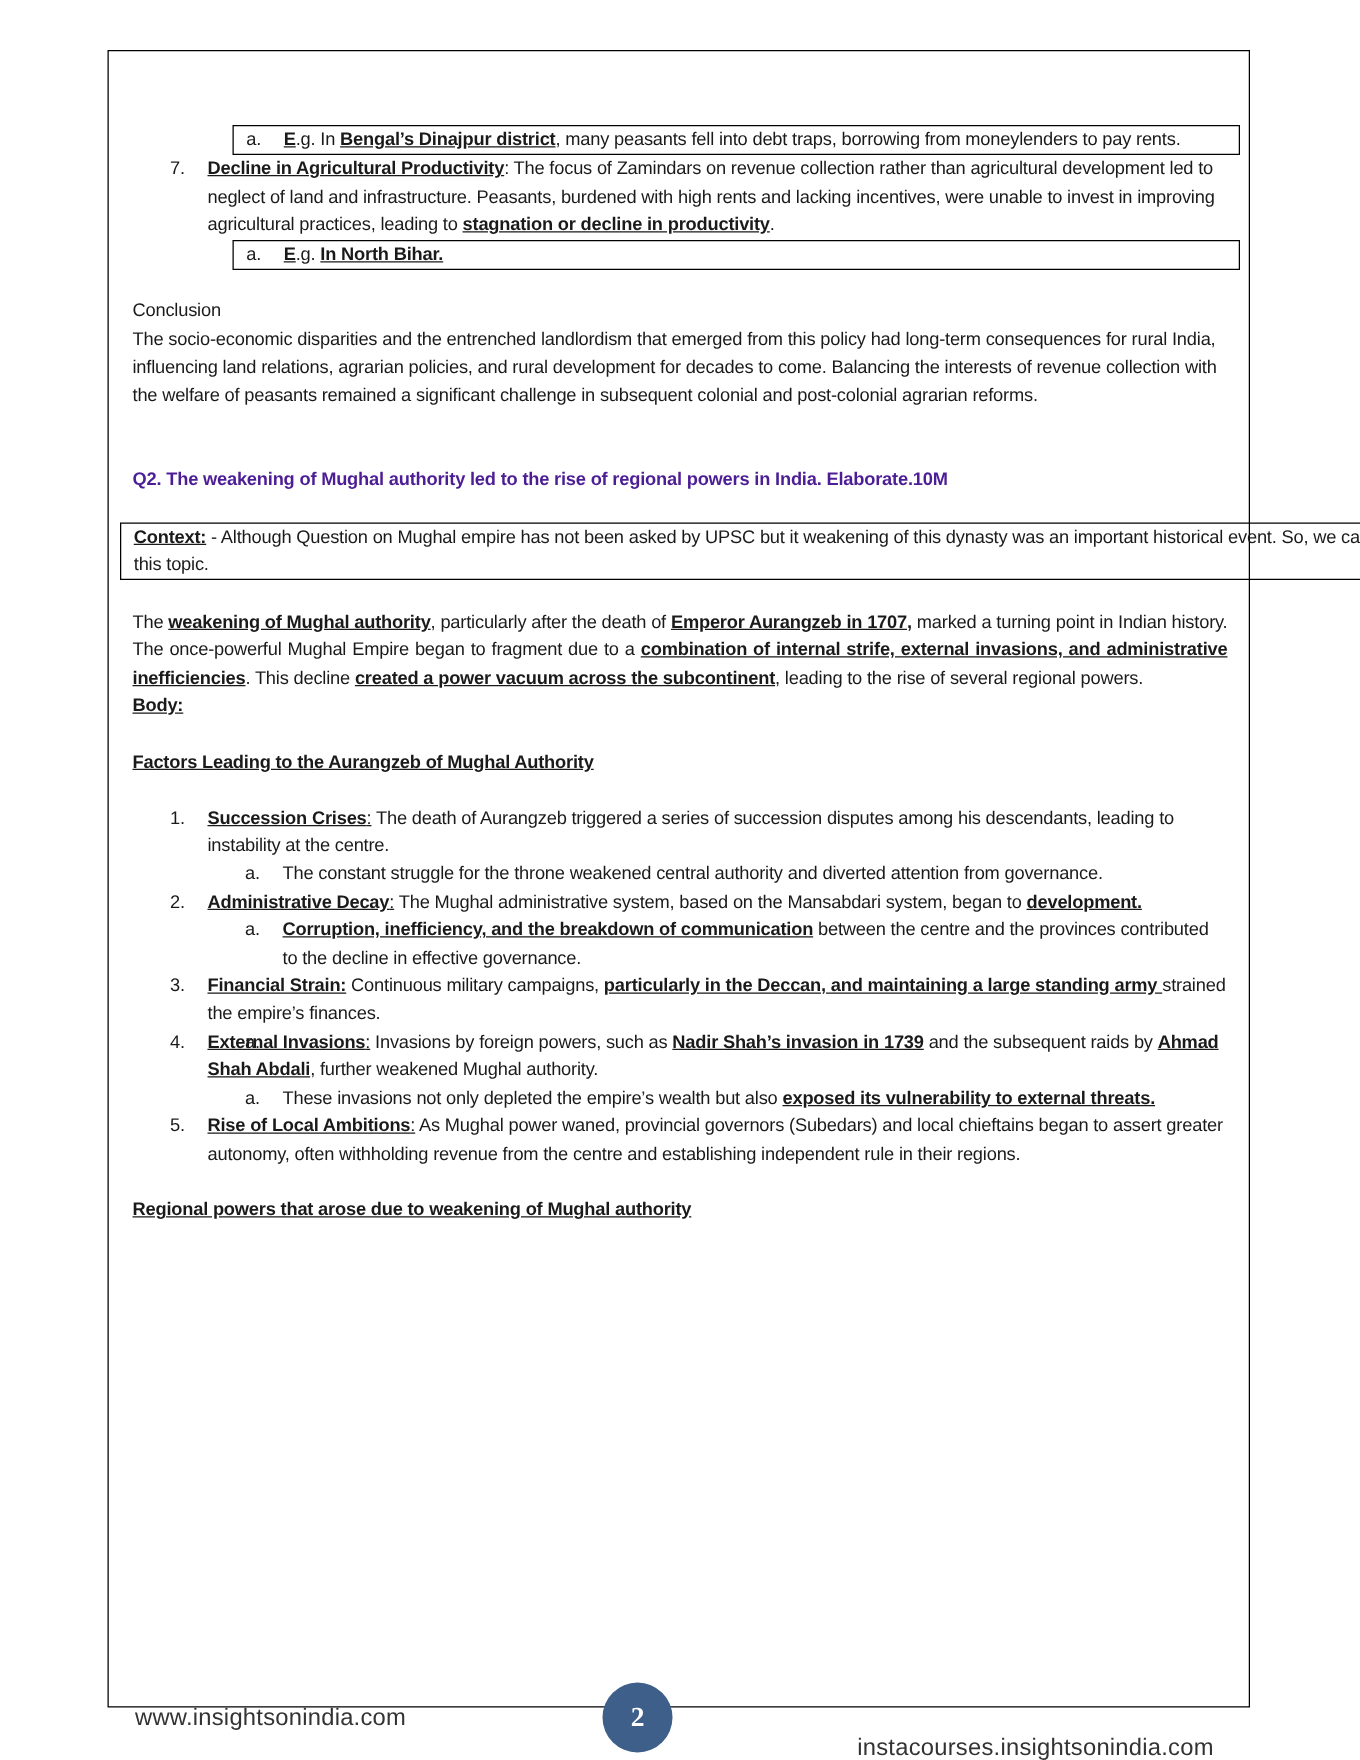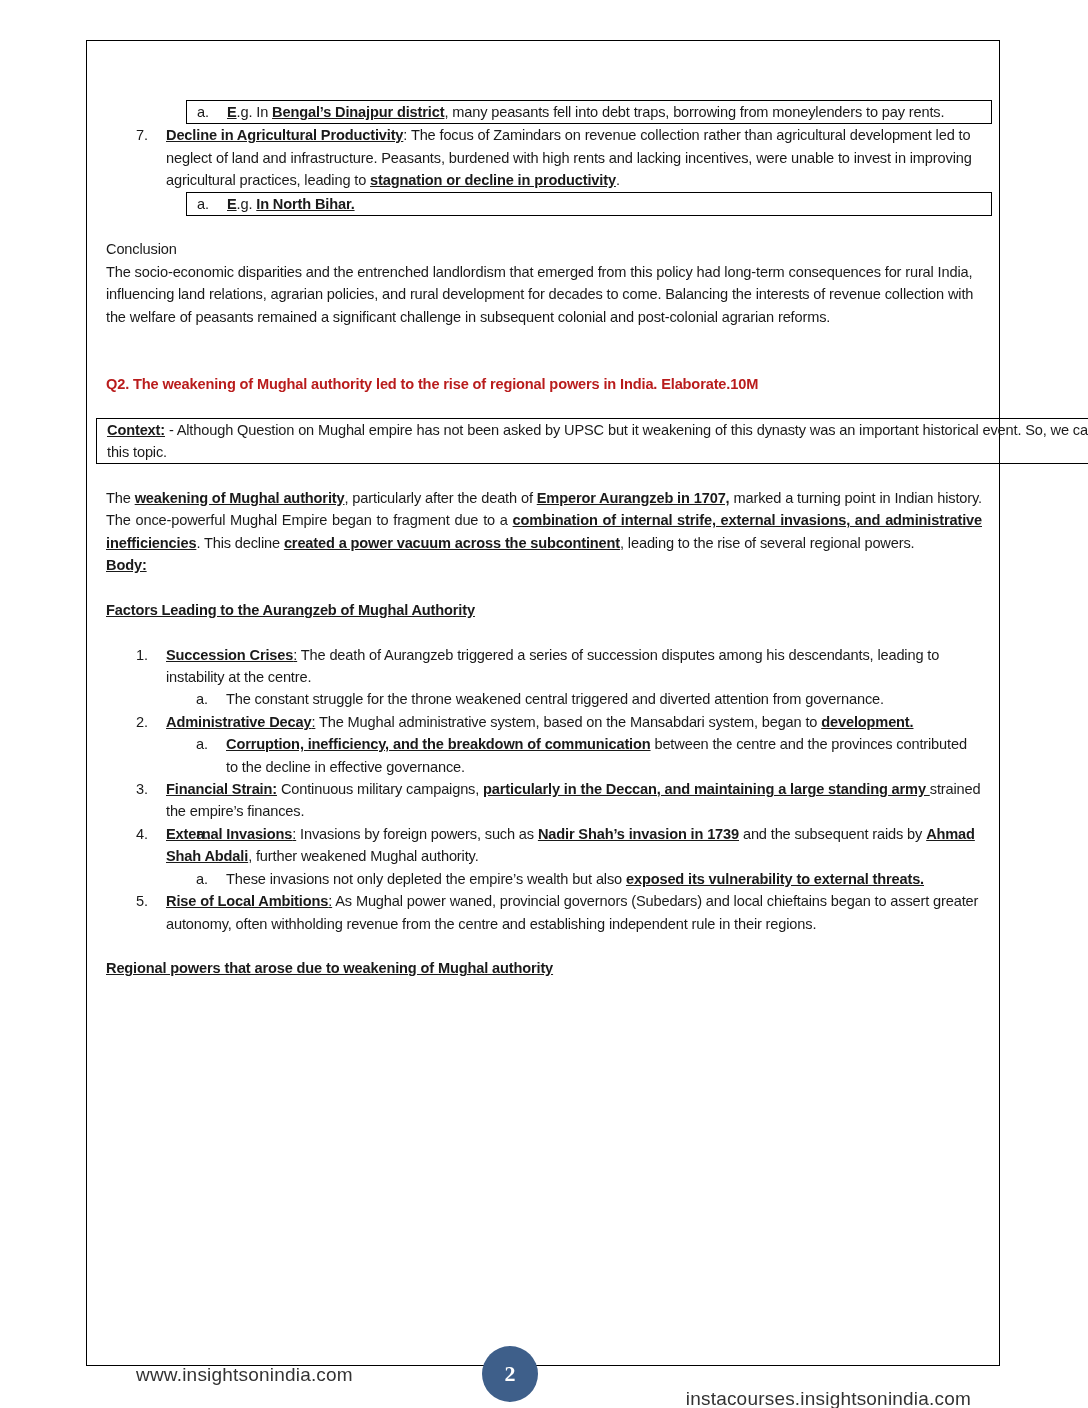--- a/index.html
+++ b/index.html
@@ -29,21 +29,21 @@
     position: relative; padding-left: 60px;
   }
   .li .num { position: absolute; left: 30px; top: 0; }
   .sub {
     position: relative; padding-left: 120px;
   }
   .sub .num { position: absolute; left: 90px; top: 0; }
   .subbox .sub { padding-left: 40px; }
   .subbox .sub .num { left: 10px; }
   .gap { height: 22.4px; }
-  .red { color: #b91c1c; font-weight: bold; }
+  .red { color: #4c1d95; font-weight: bold; }
   .context-box {
     margin-left: -10px; width: 1076px; padding: 0 10px; margin-top: 0;
   }
   .footer {
     position: absolute; top: 1364px; font-size: 19px; color: #333;
     letter-spacing: 0.2px;
   }
   .footer-left { left: 108px; }
   .footer-right { right: 117px; margin-top: 24px; }
   .page-badge {
@@ -107,21 +107,21 @@
   <div class="bu">Factors Leading to the Aurangzeb of Mughal Authority</div>
 
   <div class="gap"></div>
 
   <div class="li">
     <span class="num">1.</span>
     <span class="bu">Succession Crises</span><span class="u">:</span><span> The death of Aurangzeb triggered a series of succession disputes among his descendants, leading to instability at the centre.</span>
   </div>
   <div class="sub">
     <span class="num">a.</span>
-    <span>The constant struggle for the throne weakened central triggered and diverted attention from governance.</span>
+    <span>The constant struggle for the throne weakened central authority and diverted attention from governance.</span>
   </div>
 
   <div class="li">
     <span class="num">2.</span>
     <span class="bu">Administrative Decay</span><span class="u">:</span><span> The Mughal administrative system, based on the Mansabdari system, began to </span><span class="bu">development.</span>
   </div>
   <div class="sub">
     <span class="num">a.</span>
     <span class="bu">Corruption, inefficiency, and the breakdown of communication</span><span> between the centre and the provinces contributed to the decline in effective governance.</span>
   </div>
@@ -146,15 +146,15 @@
   <div class="li">
     <span class="num">5.</span>
     <span class="bu">Rise of Local Ambitions</span><span class="u">:</span><span> As Mughal power waned, provincial governors (Subedars) and local chieftains began to assert greater autonomy, often withholding revenue from the centre and establishing independent rule in their regions.</span>
   </div>
 
   <div class="gap"></div>
 
   <div class="bu">Regional powers that arose due to weakening of Mughal authority</div>
 </div>
 
-<a class="footer footer-left" style="text-decoration:none;margin-left:28px;">www.insightsonindia.com</a>
+<a class="footer footer-left" style="text-decoration:none;">www.insightsonindia.com</a>
 <div class="page-badge">2</div>
 <a class="footer footer-right" style="text-decoration:none;">instacourses.insightsonindia.com</a>
 
 </body></html>

